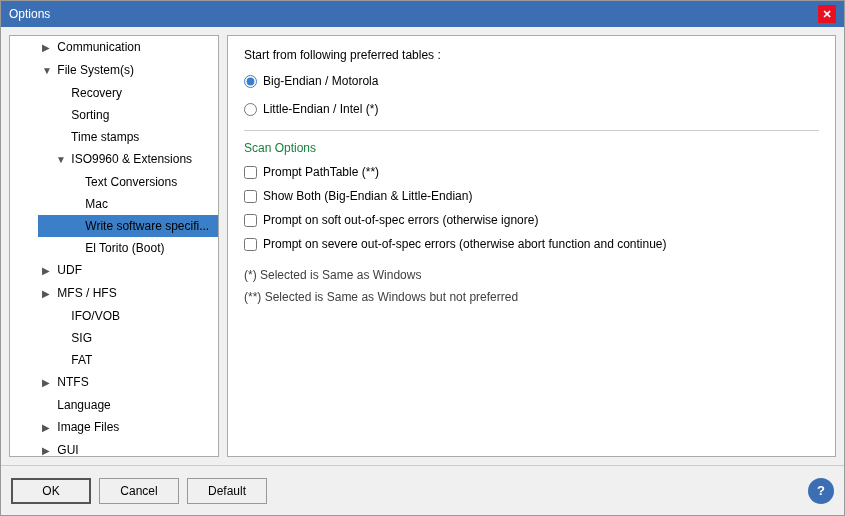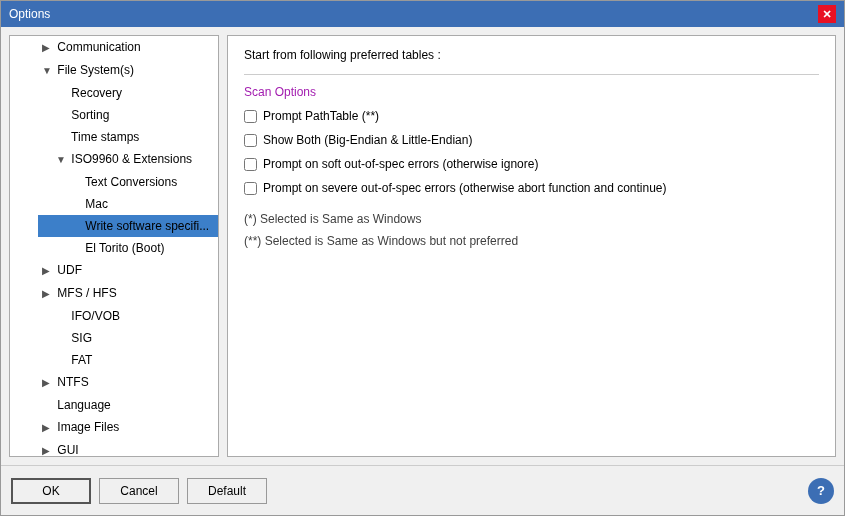--- a/index.html
+++ b/index.html
@@ -118,21 +118,21 @@
       margin: 0;
       accent-color: #3c7fc9;
     }
     .divider {
       border: none;
       border-top: 1px solid #ccc;
       margin: 10px 0;
     }
     .scan-section-title {
       font-size: 12px;
-      color: #a21caf;
+      color: #15803d;
       margin-bottom: 10px;
       margin-top: 8px;
     }
     .checkbox-group {
       display: flex;
       flex-direction: column;
       gap: 10px;
       margin-bottom: 14px;
     }
     .checkbox-item {
@@ -228,20 +228,30 @@
           <div class="tree-item level0"><span class="expand-icon"></span><span> Language</span></div>
           <div class="tree-item level0"><span class="expand-icon">▶</span><span> Image Files</span></div>
           <div class="tree-item level0"><span class="expand-icon">▶</span><span> GUI</span></div>
           <div class="tree-item level0"><span class="expand-icon"></span></div>
         </div>
     </div>
 
     <div class="right-panel">
       <div class="section-title">Start from following preferred tables :</div>
 
+      <div class="radio-group">
+        <label class="radio-item">
+          <input type="radio" name="endian" checked="" style="">
+          <span>Big-Endian / Motorola</span>
+        </label>
+        <label class="radio-item">
+          <input type="radio" name="endian" style="">
+          <span>Little-Endian / Intel  (*)</span>
+        </label>
+      </div>
 
       <hr class="divider">
 
       <div class="scan-section-title">Scan Options</div>
 
       <div class="checkbox-group" id="checkbox-container">
           <label class="checkbox-item">
             <input type="checkbox" style="">
             <span>Prompt PathTable  (**)</span>
           </label>

